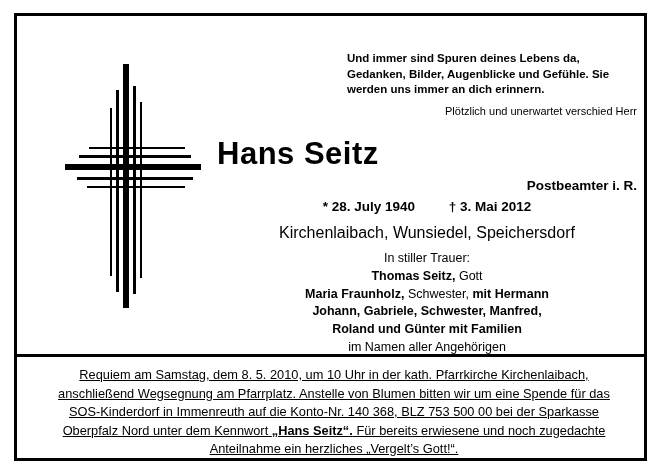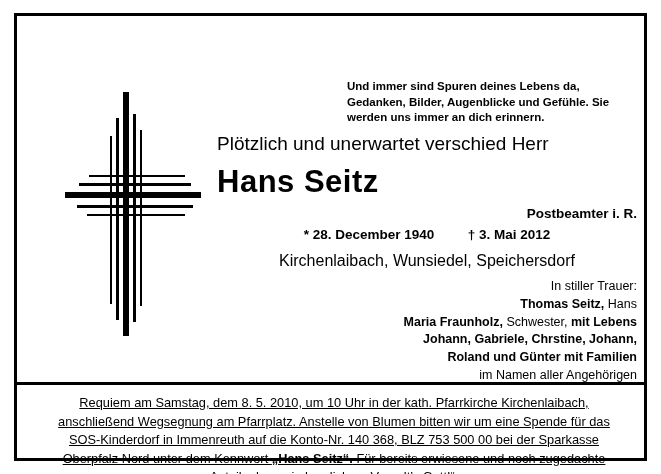--- a/index.html
+++ b/index.html
@@ -23,21 +23,20 @@
     border: 3px solid #000000;
     background: #ffffff;
     box-sizing: border-box;
   }
   .inner {
     position: absolute;
     left: 0;
     top: 0;
     right: 0;
     bottom: 0;
-    margin-top: 28px;
   }
   
   .cross-wrap {
     position: absolute;
     left: 30px;
     top: 40px;
     width: 170px;
     height: 260px;
   }
   .cross-wrap svg { display: block; }
@@ -51,22 +50,22 @@
     font-size: 11.5px;
     font-weight: bold;
     line-height: 1.35;
     text-align: left;
   }
   .announce {
     position: absolute;
     left: 200px;
     top: 89px;
     width: 420px;
-    text-align: left;
-    font-size: 19px;
+    text-align: right;
+    font-size: 11px;
   }
   .name {
     position: absolute;
     left: 200px;
     top: 120px;
     width: 420px;
     text-align: left;
     font-size: 31px;
     font-weight: bold;
     letter-spacing: 0.5px;
@@ -96,21 +95,21 @@
     top: 208px;
     width: 420px;
     text-align: center;
     font-size: 16px;
   }
   .mourners {
     position: absolute;
     left: 200px;
     top: 234px;
     width: 420px;
-    text-align: right;
+    text-align: center;
     font-size: 12.5px;
     line-height: 1.42;
   }
   .mourners .b { font-weight: bold; }
 
   
   .divider {
     position: absolute;
     left: 0;
     right: 0;
@@ -159,36 +158,36 @@
 
     <div class="epigraph">Und immer sind Spuren deines Lebens da, Gedanken, Bilder, Augenblicke und Gefühle. Sie werden uns immer an dich erinnern.</div>
 
     <div class="announce">Plötzlich und unerwartet verschied Herr</div>
 
     <div class="name">Hans Seitz</div>
 
     <div class="role">Postbeamter i. R.</div>
 
     <div class="dates">
-      <span>* 28. December 1940</span>
+      <span>* 28. July 1940</span>
       <span class="sep"></span>
       <span>† 3. Mai 2012</span>
     </div>
 
     <div class="places">Kirchenlaibach, Wunsiedel, Speichersdorf</div>
 
     <div class="mourners">
       <div>In stiller Trauer:</div>
       <div>
-        <span class="b">Thomas Seitz,</span><span> Hans</span>
+        <span class="b">Thomas Seitz,</span><span> Gott</span>
       </div>
       <div>
-        <span class="b">Maria Fraunholz,</span><span> Schwester, </span><span class="b">mit Lebens</span>
+        <span class="b">Maria Fraunholz,</span><span> Schwester, </span><span class="b">mit Hermann</span>
       </div>
-      <div class="b">Johann, Gabriele, Chrstine, Johann,</div>
+      <div class="b">Johann, Gabriele, Schwester, Manfred,</div>
       <div class="b">Roland und Günter mit Familien</div>
       <div>im Namen aller Angehörigen</div>
     </div>
 
     <div class="divider"></div>
 
     <div class="footer">
       <span>Requiem am Samstag, dem 8. 5. 2010, um 10 Uhr in der kath. Pfarrkirche Kirchenlaibach, anschließend Wegsegnung am Pfarrplatz. Anstelle von Blumen bitten wir um eine Spende für das SOS-Kinderdorf in Immenreuth auf die Konto-Nr. 140 368, BLZ 753 500 00 bei der Sparkasse Oberpfalz Nord unter dem Kennwort </span><span class="b">„Hans Seitz“.</span><span> Für bereits erwiesene und noch zugedachte Anteilnahme ein herzliches „Vergelt’s Gott!“.</span>
     </div>
 

